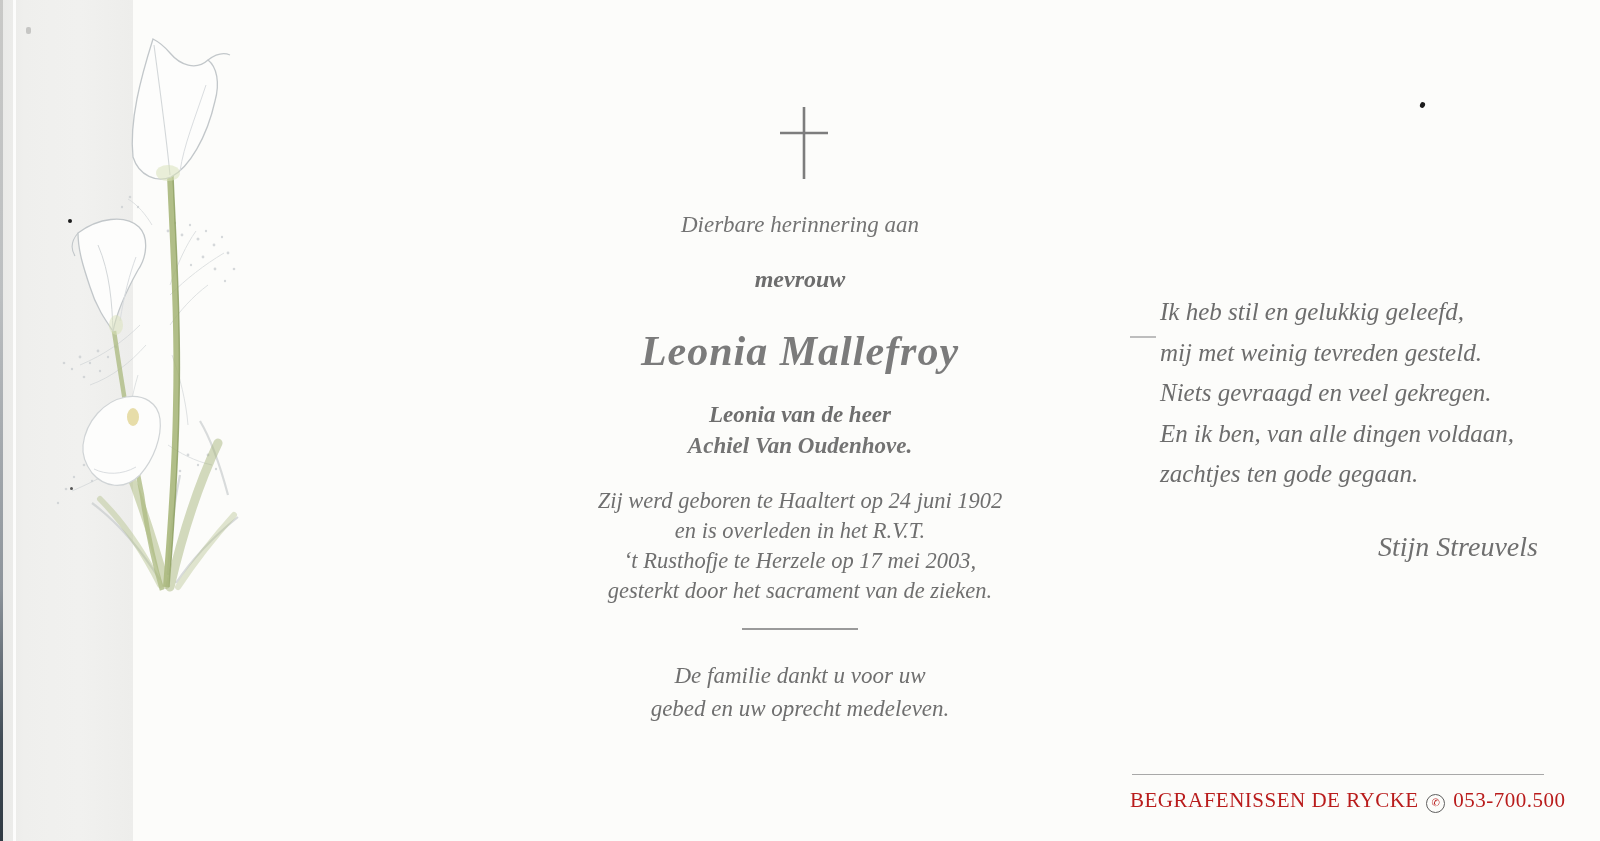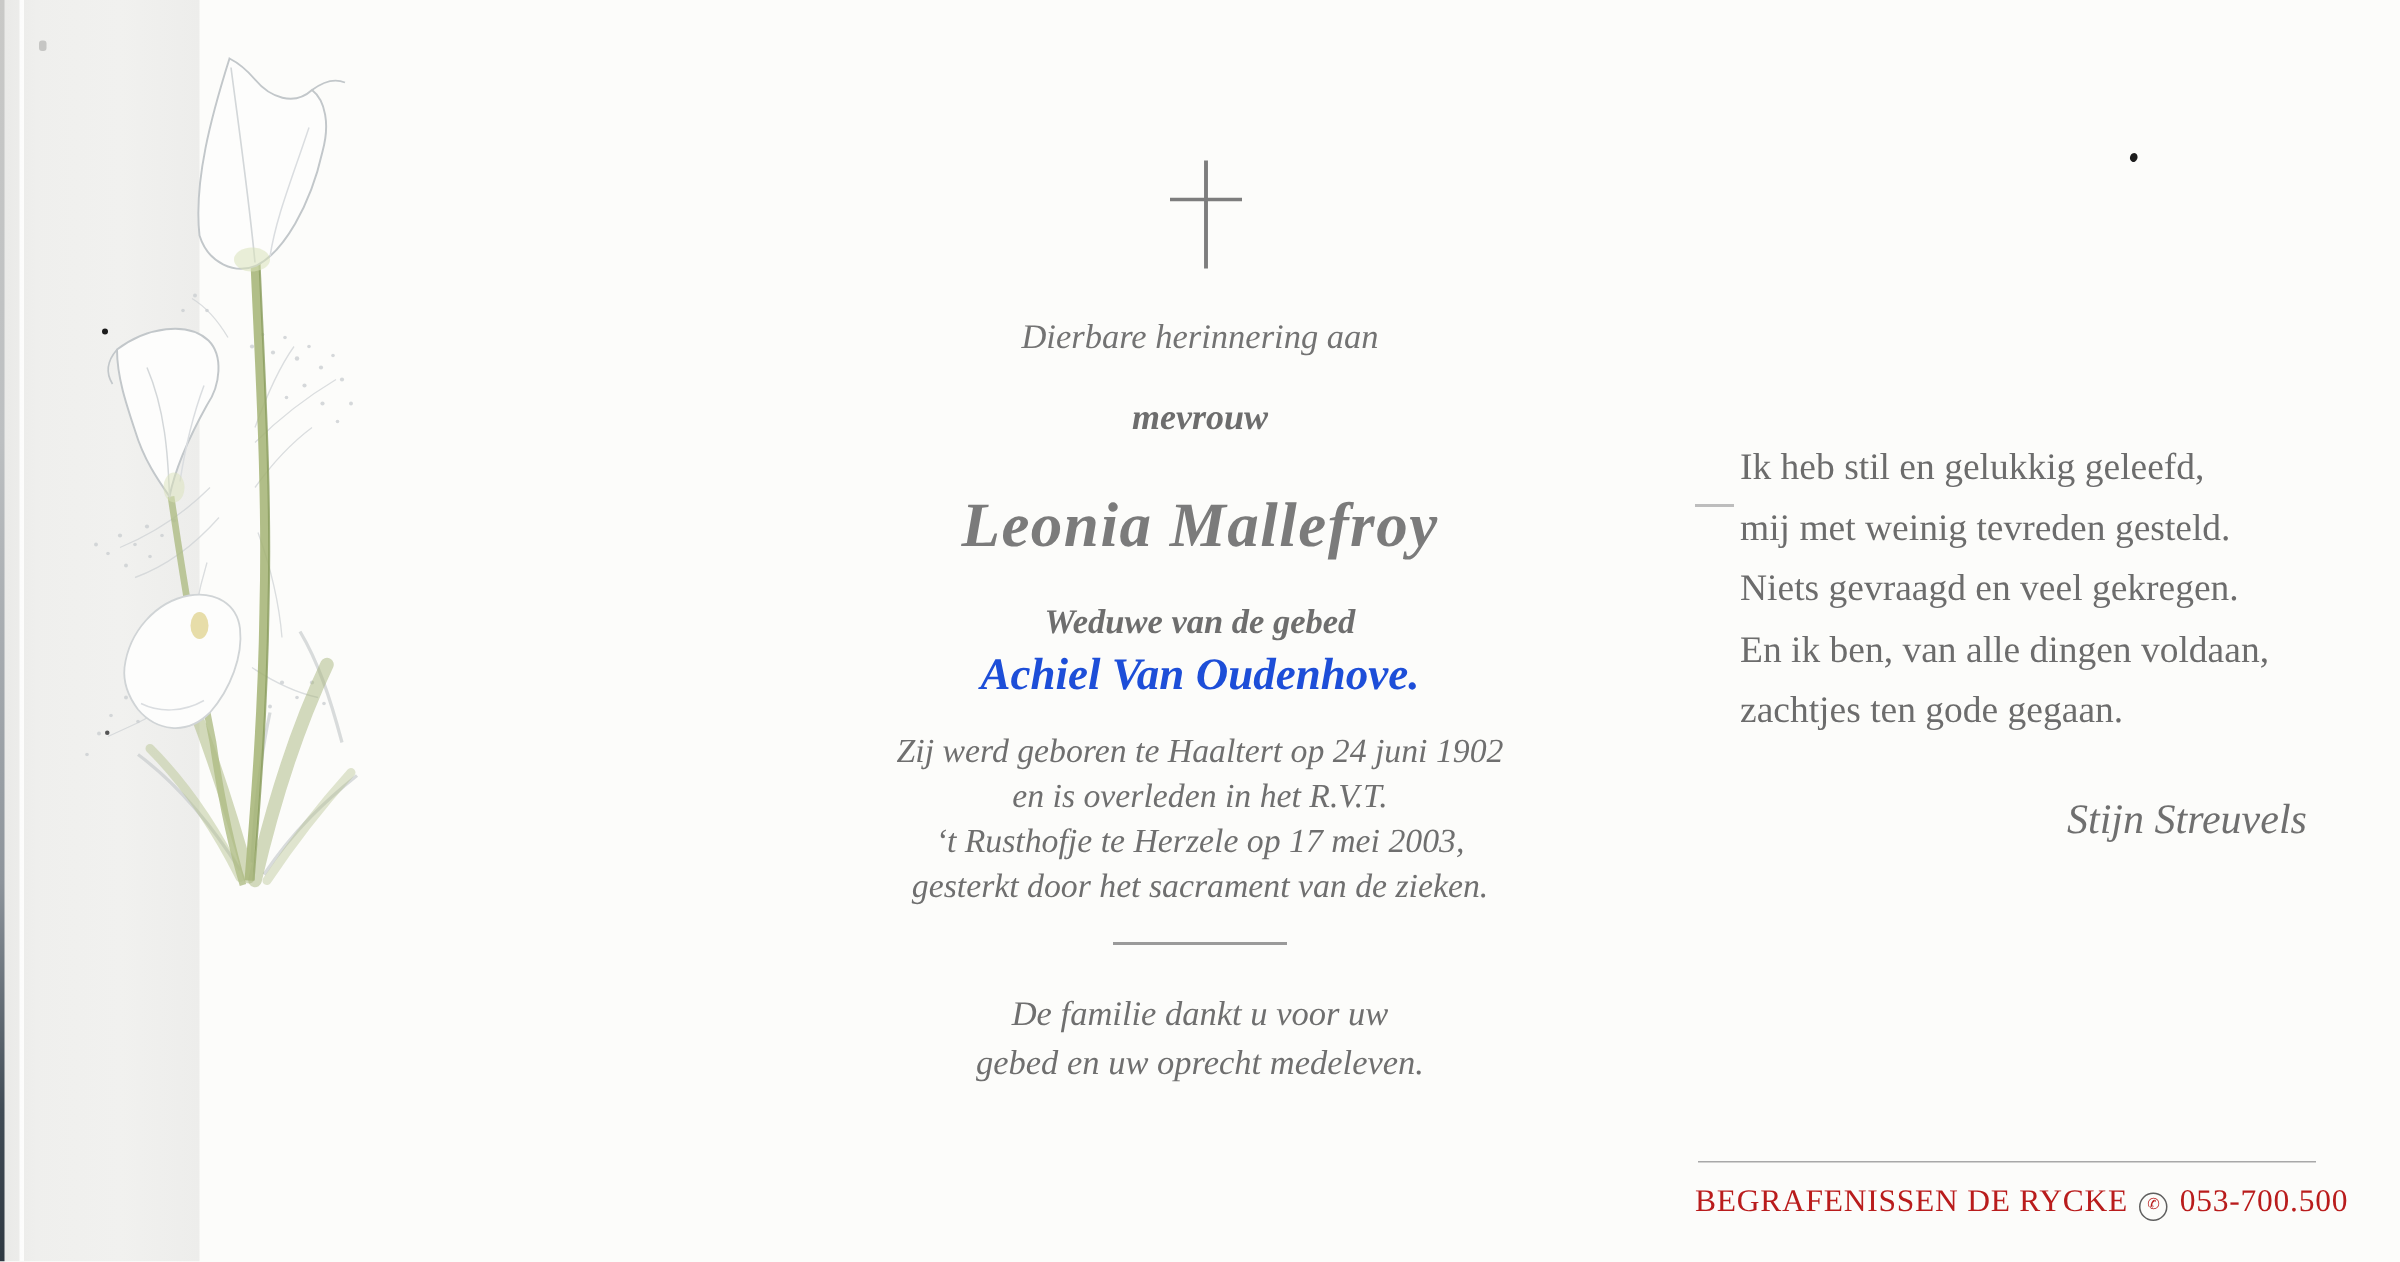--- a/index.html
+++ b/index.html
@@ -23,29 +23,29 @@
   }
   .flower-svg{position:absolute;left:20px;top:25px;}
   .cross-svg{position:absolute;left:778px;top:105px;}
   
   .center-col{position:absolute;left:570px;top:0;width:460px;height:626px;}
   .center-col > div{position:absolute;left:0;right:0;text-align:center;white-space:nowrap;}
   .intro{top:212px;font-style:italic;font-size:23px;color:#737373;}
   .salutation{top:266px;font-style:italic;font-weight:700;font-size:24px;color:#6d6d6d;}
   .deceased-name{top:327px;font-style:italic;font-weight:700;font-size:42px;color:#7b7b7b;letter-spacing:1px;}
   .widow1{top:402px;font-style:italic;font-weight:700;font-size:23px;color:#6e6e6e;}
-  .widow2{top:433px;font-style:italic;font-weight:700;font-size:30px;color:#1d4ed8;}
+  .widow2{top:433px;font-style:italic;font-weight:700;font-size:23px;color:#737373;}
   .life{font-style:italic;font-size:22.5px;color:#6f6f6f;}
   .life.l0{top:488px;}.life.l1{top:518px;}.life.l2{top:548px;}.life.l3{top:578px;}
   .divider{top:628px;left:172px !important;right:auto !important;width:116px;height:2px;background:#9a9a9a;}
   .thanks{font-style:italic;font-size:23px;color:#6f6f6f;}
   .thanks.t0{top:663px;}.thanks.t1{top:696px;}
   
   .poem-col{position:absolute;left:1160px;top:292px;width:380px;}
-  .poem-line{font-size:25px;color:#6c6c6c;line-height:40.5px;white-space:nowrap;}
+  .poem-line{font-style:italic;font-size:25px;color:#6c6c6c;line-height:40.5px;white-space:nowrap;}
   .attribution{position:absolute;left:1378px;top:531px;font-style:italic;font-size:28px;color:#6f6f6f;white-space:nowrap;}
   
   .footer-rule{position:absolute;left:1132px;top:774px;width:412px;height:1px;background:#a8a8a8;}
   .footer-text{
     position:absolute;left:1130px;top:788px;width:420px;text-align:center;white-space:nowrap;
     font-size:21px;color:#b91c1c;letter-spacing:.5px;
   }
   .phone-circle{
     display:inline-block;width:17px;height:17px;line-height:16px;border:1.4px solid #5f5f5f;border-radius:50%;
     font-size:10px;text-align:center;vertical-align:1px;margin:0 2px;
@@ -164,21 +164,21 @@
 
   <svg class="cross-svg" width="52" height="76" viewBox="0 0 52 76">
     <line x1="26" y1="2" x2="26" y2="74" stroke="#7d7d7d" stroke-width="2.6"></line>
     <line x1="2" y1="28" x2="50" y2="28" stroke="#7d7d7d" stroke-width="2.4"></line>
   </svg>
 
   <div class="center-col">
     <div class="intro">Dierbare herinnering aan</div>
     <div class="salutation">mevrouw</div>
     <div class="deceased-name">Leonia Mallefroy</div>
-    <div class="widow1">Weduwe van de gebed</div>
+    <div class="widow1">Leonia van de heer</div>
     <div class="widow2">Achiel Van Oudenhove.</div>
     <div class="life l0">Zij werd geboren te Haaltert op 24 juni 1902</div>
     <div class="life l1">en is overleden in het R.V.T.</div>
     <div class="life l2">‘t Rusthofje te Herzele op 17 mei 2003,</div>
     <div class="life l3">gesterkt door het sacrament van de zieken.</div>
     <div class="divider"></div>
     <div class="thanks t1">gebed en uw oprecht medeleven.</div>
     <div class="thanks t0">De familie dankt u voor uw</div>
   </div>
 

